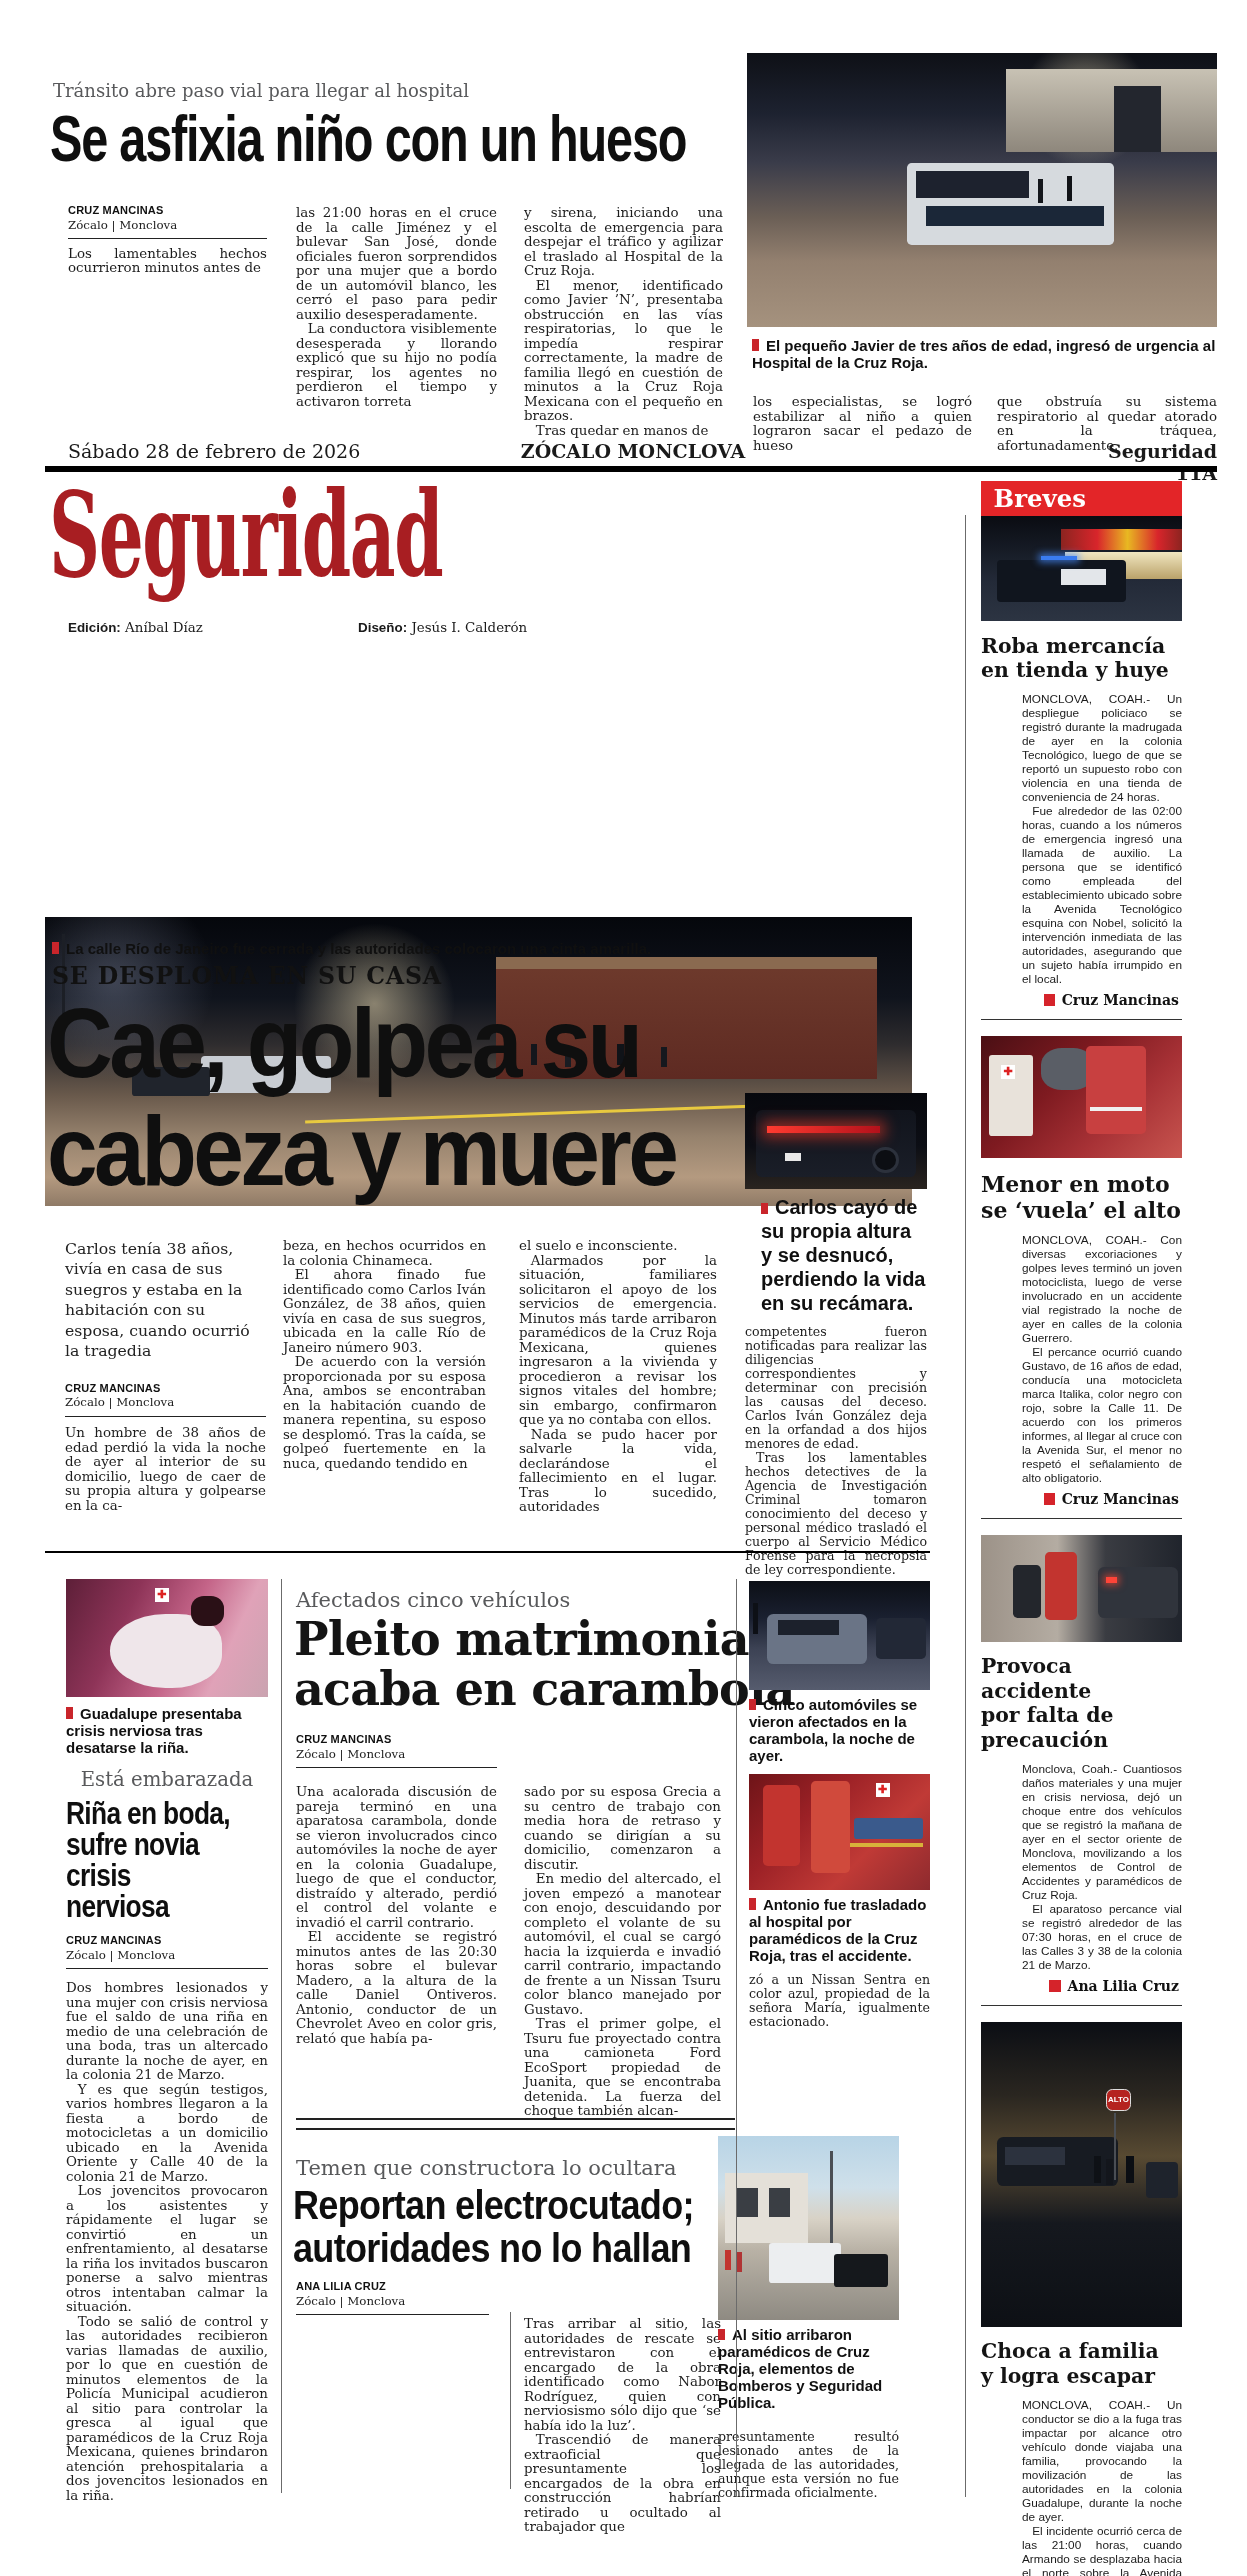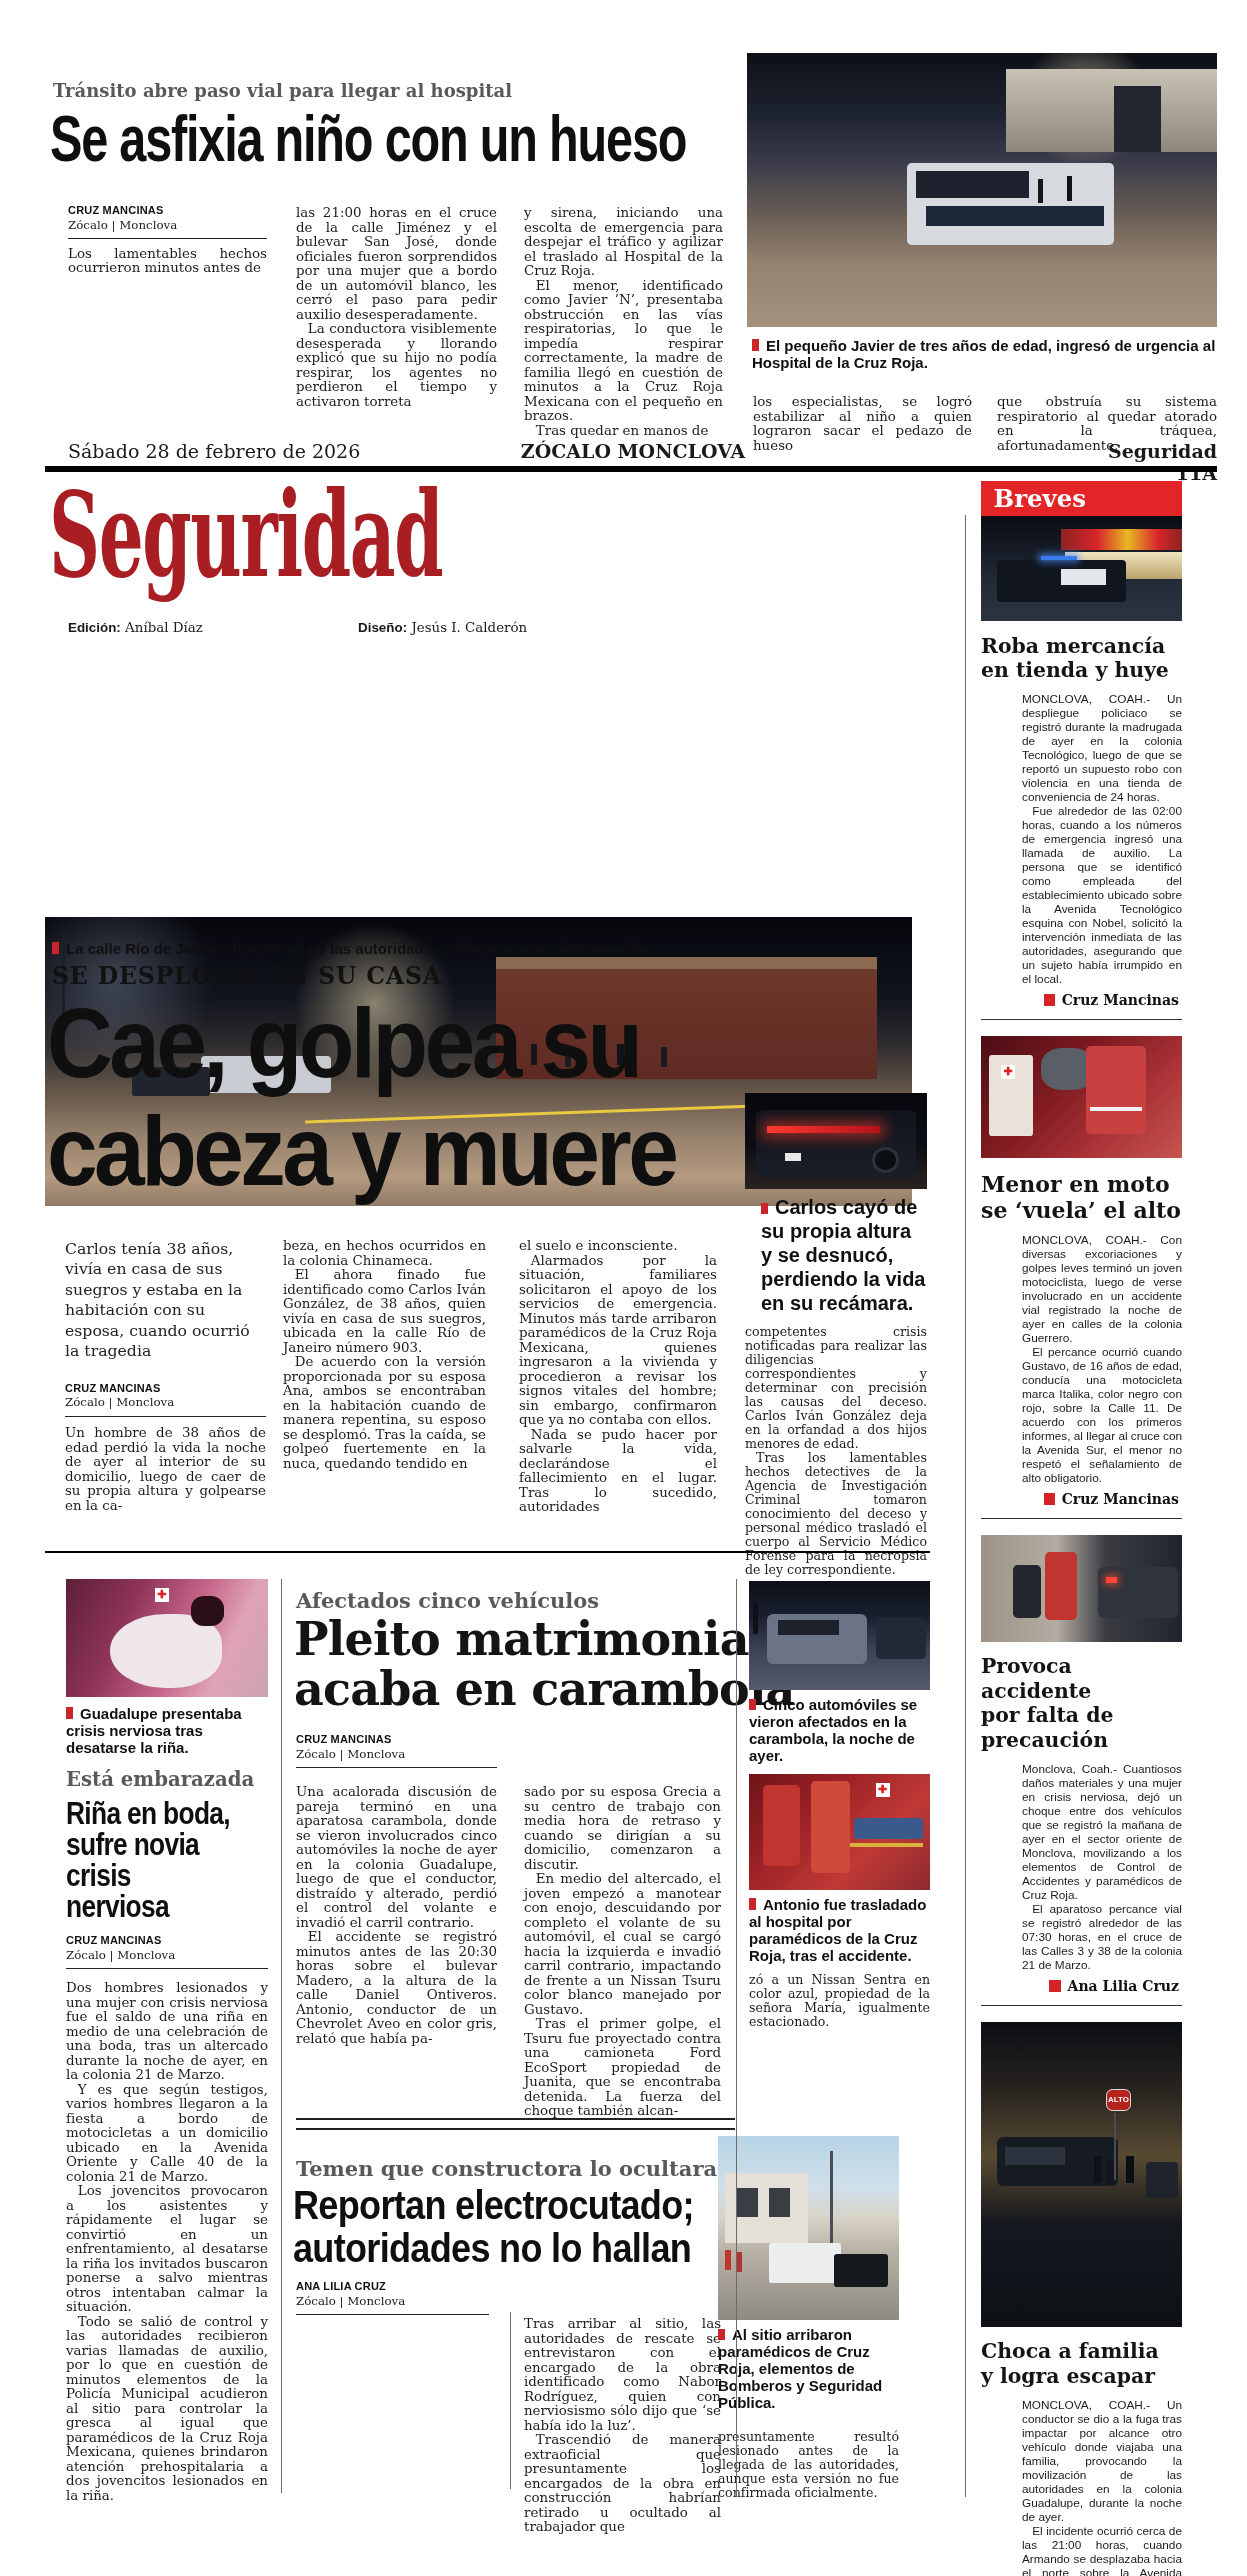--- a/index.html
+++ b/index.html
@@ -1,20 +1,20 @@
 <!DOCTYPE html>
 <html lang="es" style="font-size:12.6px"><head>
 <meta charset="utf-8">
 <style>
   html,body{margin:0;padding:0;}
   #page{position:relative;width:1248px;height:2576px;background:#ffffff;overflow:hidden;
         font-family:"DejaVu Serif",serif;color:#1a1a1a;}
   .abs{position:absolute;}
   
-  .kicker{font-family:"DejaVu Serif",serif;font-weight:bold;color:#58595b;}
+  .kicker{font-family:"DejaVu Serif",serif;font-weight:normal;color:#58595b;text-align:center;}
   .kicker-dark{font-family:"DejaVu Serif",serif;font-weight:bold;color:#111;letter-spacing:0.8px;}
   .hl-sans{font-family:"Liberation Sans",sans-serif;font-weight:700;color:#0f0f0f;transform-origin:0 0;}
   .hl-sans p{margin:0;}
   .hl-serif{font-family:"DejaVu Serif",serif;font-weight:bold;color:#141414;}
   .hl-serif p{margin:0;}
   .byline-author{font-family:"Liberation Sans",sans-serif;font-weight:700;font-size:11px;color:#111;letter-spacing:0.2px;}
   .byline-place{font-size:11.8px;color:#222;margin-top:1.6px;}
   .byline-rule{border-bottom:1.6px solid #222;margin-top:6.3px;}
   .body-serif{font-size:13.4px;line-height:14.5px;text-align:justify;color:#1c1c1c;}
   .body-serif p{margin:0;}
@@ -163,21 +163,21 @@
     <div class="photo" id="ph-cae" style="width:182px;height:96px;">
       <div class="el" style="left:6%;top:18%;width:88%;height:70%;background:linear-gradient(180deg,#11141c,#1a1e28);border-radius:6.3px;"></div>
       <div class="el" style="left:12%;top:34%;width:62%;height:7px;background:linear-gradient(90deg,#ff3b30,#b3111b);box-shadow:0 0 14px 4.7px rgba(255,60,40,.55);"></div>
       <div class="el" style="left:22%;top:62%;width:15.7px;height:8.6px;background:#e8e8e8;"></div>
       <div class="el" style="left:70%;top:56%;width:20.4px;height:20.4px;background:#0c0e13;border-radius:50%;border:3.1px solid #2c313c;"></div>
     </div>
     <div class="caption" style="margin-top:6.3px;font-size:20px;line-height:24px;margin-left:16px;">
       <span class="sq"></span><span>Carlos cayó de su propia altura y se desnucó, perdiendo la vida en su recámara.</span>
     </div>
     <div class="body-serif-sm" style="margin-top:9.4px;">
-        <p>competentes crisis notificadas para realizar las diligencias correspondientes y determinar con precisión las causas del deceso. Carlos Iván González deja en la orfandad a dos hijos menores de edad.</p>
+        <p>competentes fueron notificadas para realizar las diligencias correspondientes y determinar con precisión las causas del deceso. Carlos Iván González deja en la orfandad a dos hijos menores de edad.</p>
         <p>Tras los lamentables hechos detectives de la Agencia de Investigación Criminal tomaron conocimiento del deceso y personal médico trasladó el cuerpo al Servicio Médico Forense para la necropsia de ley correspondiente.</p>
       </div>
   </div>
 
   <div class="abs rule" style="left:45px;top:1551px;width:885px;height:2.4px;"></div>
 
   <div class="abs" style="left:66px;top:1579px;width:202px;">
     <div class="photo" id="ph-bride" style="width:202px;height:118px;">
       <div class="el" style="left:22%;top:30%;width:55%;height:62%;background:#efe6ea;border-radius:50% 40% 45% 50%;"></div>
       <div class="el" style="left:62%;top:14%;width:16%;height:26%;background:#2a1016;border-radius:40%;"></div>

